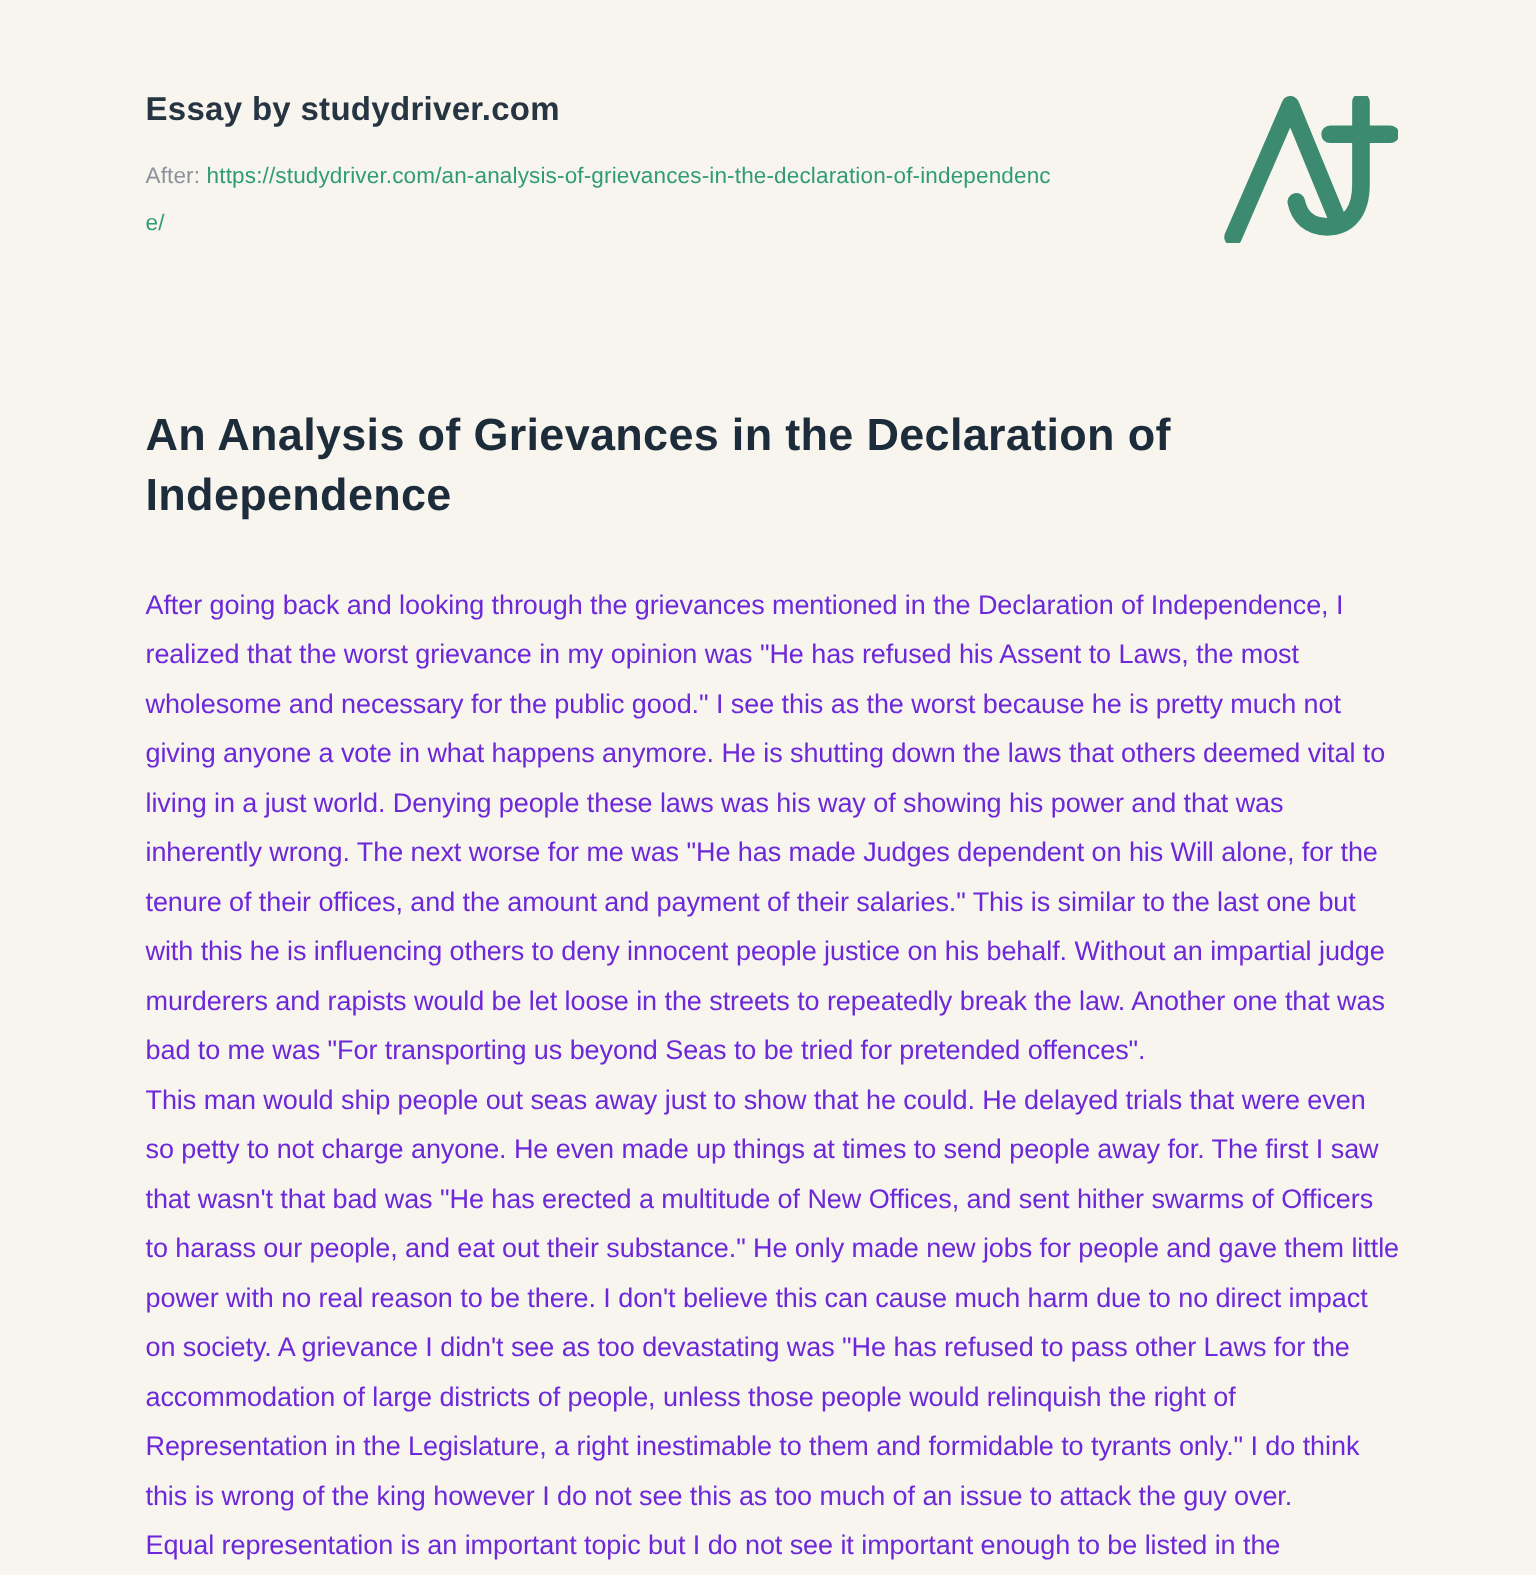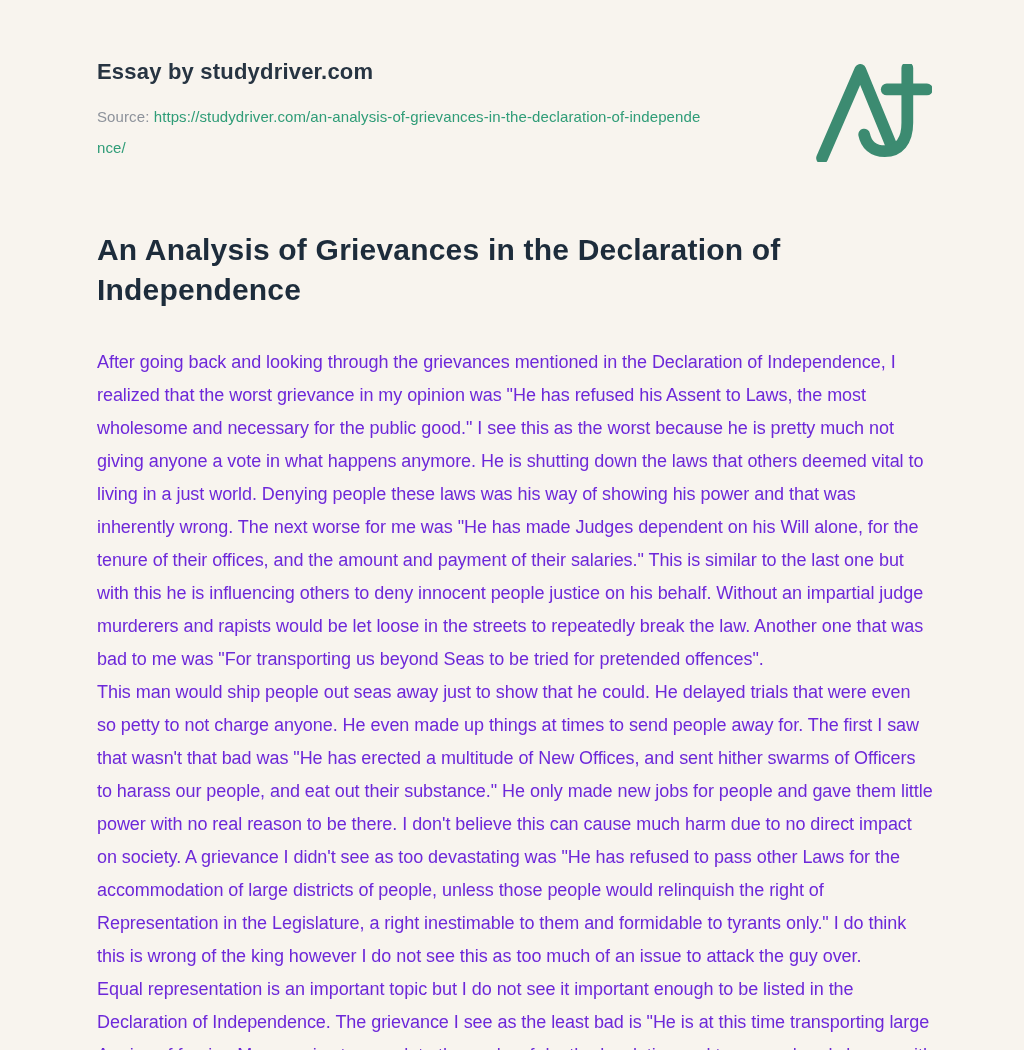--- a/index.html
+++ b/index.html
@@ -39,21 +39,21 @@
     text-decoration: none;
     word-break: break-all;
     cursor: pointer;
   }
   .logo {
     flex: 0 0 auto;
     margin-top: 8px;
     margin-right: 2px;
   }
   h1.title {
-    margin-top: 64px;
+    margin-top: 104px;
     max-width: 845px;
     font-size: 30px;
     line-height: 40px;
     font-weight: 700;
     color: #1d2c3b;
     letter-spacing: 0.2px;
   }
   .content {
     margin-top: 36px;
     max-width: 840px;
@@ -66,21 +66,21 @@
 </style>
 </head>
 <body>
 
 <div class="page">
 
   <header class="top">
     <div class="meta">
       <div class="byline">Essay by studydriver.com</div>
       <div class="source">
-        <span class="src-label">Source:</span>
+        <span class="src-label">After:</span>
         <a class="src-link" href="#">https://studydriver.com/an-analysis-of-grievances-in-the-declaration-of-independence/</a>
       </div>
     </div>
 
     <div class="logo">
       <svg width="116" height="98" viewBox="0 0 118 100" fill="none" xmlns="http://www.w3.org/2000/svg">
         <path d="M6 96 L45 6 L77 84" stroke="#3c8b71" stroke-width="12" fill="none" stroke-linecap="round" stroke-linejoin="round"></path>
         <path d="M93 4 L93 60 C93 79 84 89 70 89 C58 89 51 82 49 72" stroke="#3c8b71" stroke-width="12" fill="none" stroke-linecap="round" stroke-linejoin="round"></path>
         <path d="M72 26 L113 26" stroke="#3c8b71" stroke-width="12" fill="none" stroke-linecap="round"></path>
       </svg>

